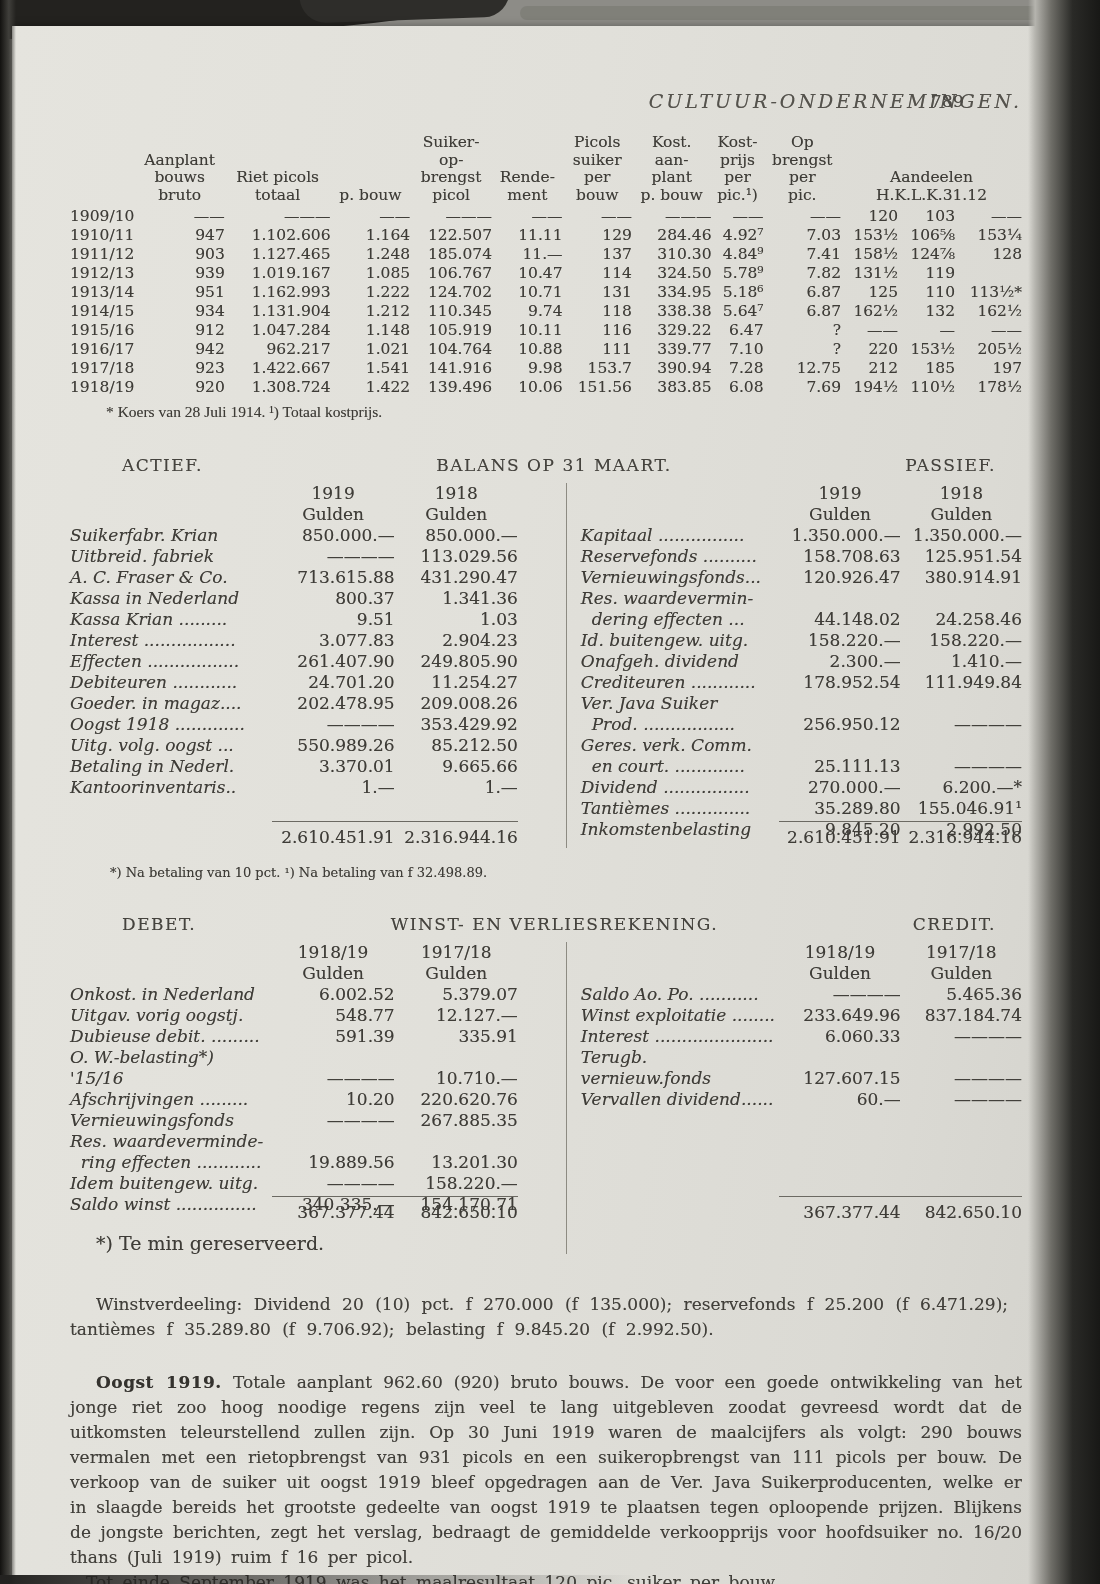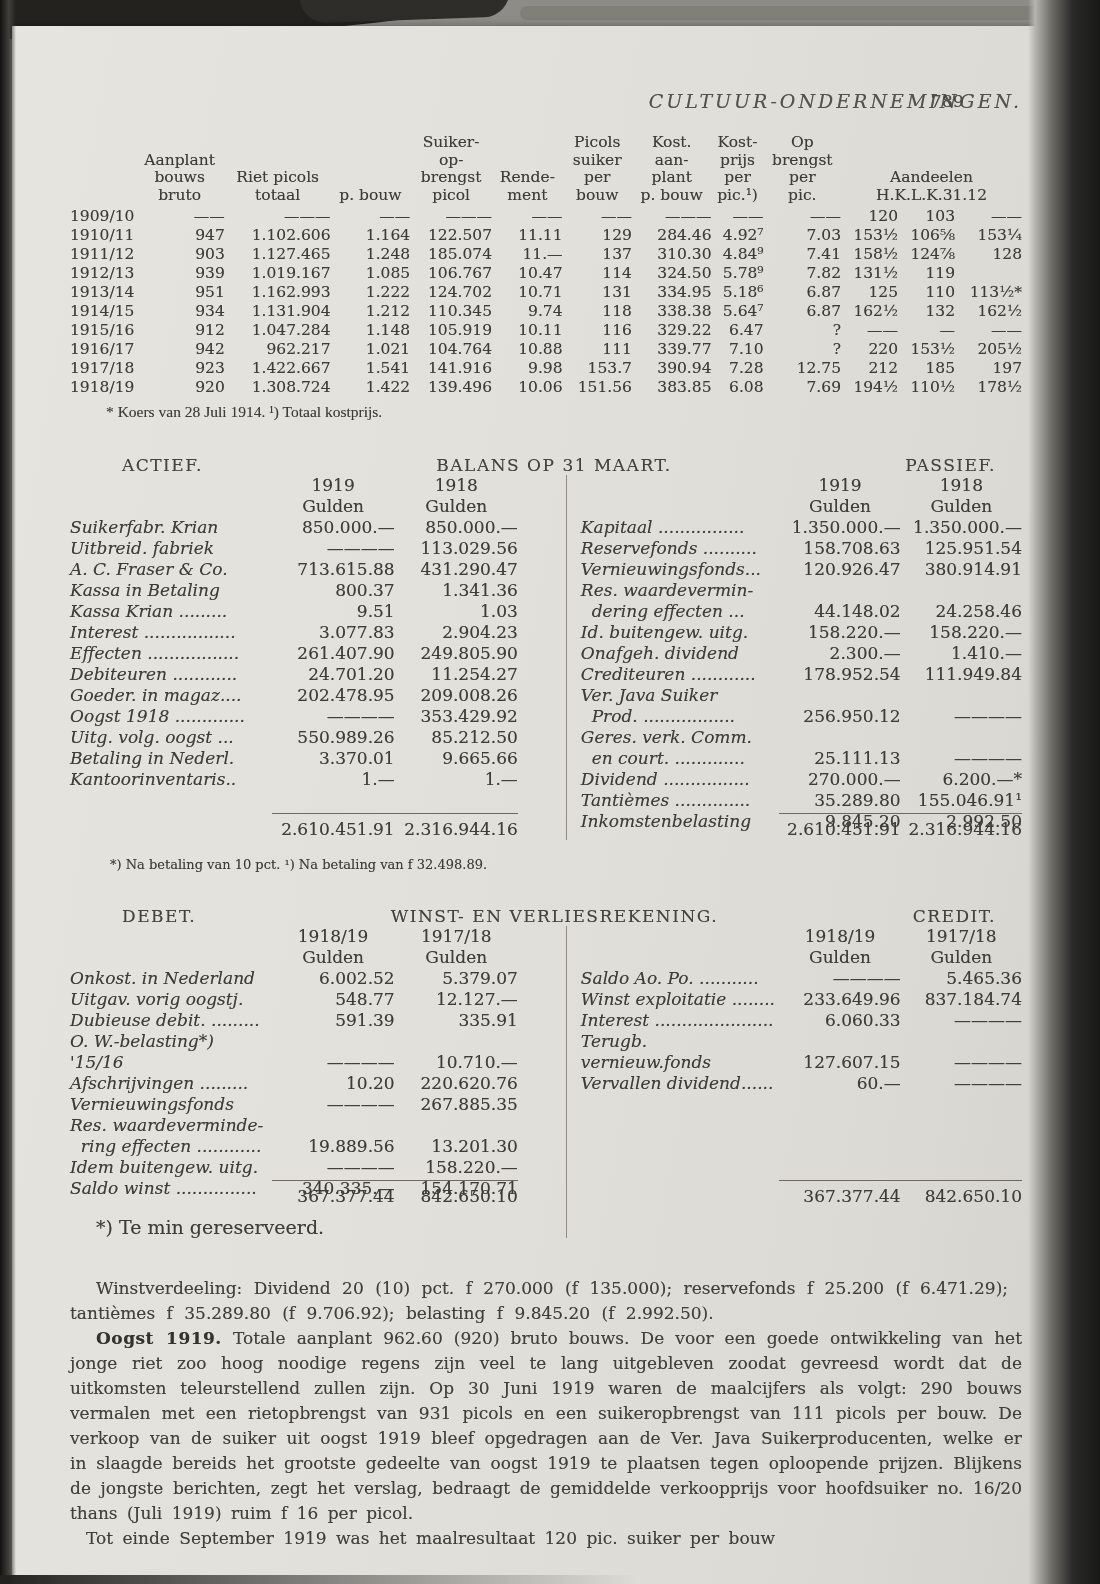--- a/index.html
+++ b/index.html
@@ -36,39 +36,39 @@
   table.prod td.num{text-align:right;}
   table.prod td.col-year{text-align:left;width:58px;}
   .prod-foot{margin:6px 0 0 36px;font-size:15.5px;font-family:Liberation Serif, serif;}
 
   .sec-titles{display:flex;align-items:baseline;margin-top:34px;font-size:17px;
         letter-spacing:1.5px;color:#45433e;}
   .sec-titles .t-left{margin-left:52px;}
   .sec-titles .t-mid{flex:1;text-align:center;}
   .sec-titles .t-right{margin-right:26px;}
 
-  .fin-wrap{display:flex;gap:36px;}
+  .fin-wrap{display:flex;margin-top:8px;gap:36px;}
   .fin-col{box-sizing:border-box;}
   .fin-left{width:478px;padding-right:12px;}
   .fin-right{width:474px;border-left:1px solid #8d8b82;padding-left:14px;}
   .fin-col table{width:100%;border-collapse:collapse;font-size:17px;table-layout:fixed;}
   .fin-col td{line-height:21px;vertical-align:bottom;padding:0;}
   .fin-col td.lbl{width:45%;white-space:pre-wrap;font-style:italic;}
   .fin-col td.num{width:27.5%;text-align:right;}
   .fin-head td.num{text-align:center;}
   .fin-rows{overflow:visible;}
   .balans .fin-rows{height:296px;}
   .wv .fin-rows{height:212px;}
   .fin-total td.num{border-top:1px solid #6b6962;padding-top:5px;}
   .fin-foot{margin:17px 0 0 40px;font-size:13px;}
   .fin-foot-inline{margin:9px 0 0 26px;font-size:19px;}
 
   .para{margin:0;font-size:17px;line-height:25px;text-align:justify;word-spacing:4px;color:#413f3a;}
   .para.wvd{margin-top:38px;text-indent:26px;word-spacing:6px;padding-right:14px;}
-  .para.oogst{text-indent:26px;}
+  .para.oogst{margin-top:28px;text-indent:26px;}
   .para.closing{text-indent:16px;text-align:left;}
   .oogst-lead{font-weight:bold;letter-spacing:.5px;color:#34322e;}
 </style>
 </head>
 <body>
 
 <div class="scan">
   <div class="blob-top"></div>
   <div class="blob-top2"></div>
   <div class="smudge-top"></div>
@@ -306,21 +306,21 @@
                       <td class="lbl">Uitbreid. fabriek</td>
                       <td class="num">————</td>
                       <td class="num">113.029.56</td>
                     </tr>
                     <tr>
                       <td class="lbl">A. C. Fraser &amp; Co.</td>
                       <td class="num">713.615.88</td>
                       <td class="num">431.290.47</td>
                     </tr>
                     <tr>
-                      <td class="lbl">Kassa in Betaling</td>
+                      <td class="lbl">Kassa in Nederland</td>
                       <td class="num">800.37</td>
                       <td class="num">1.341.36</td>
                     </tr>
                     <tr>
                       <td class="lbl">Kassa Krian .........</td>
                       <td class="num">9.51</td>
                       <td class="num">1.03</td>
                     </tr>
                     <tr>
                       <td class="lbl">Interest .................</td>

